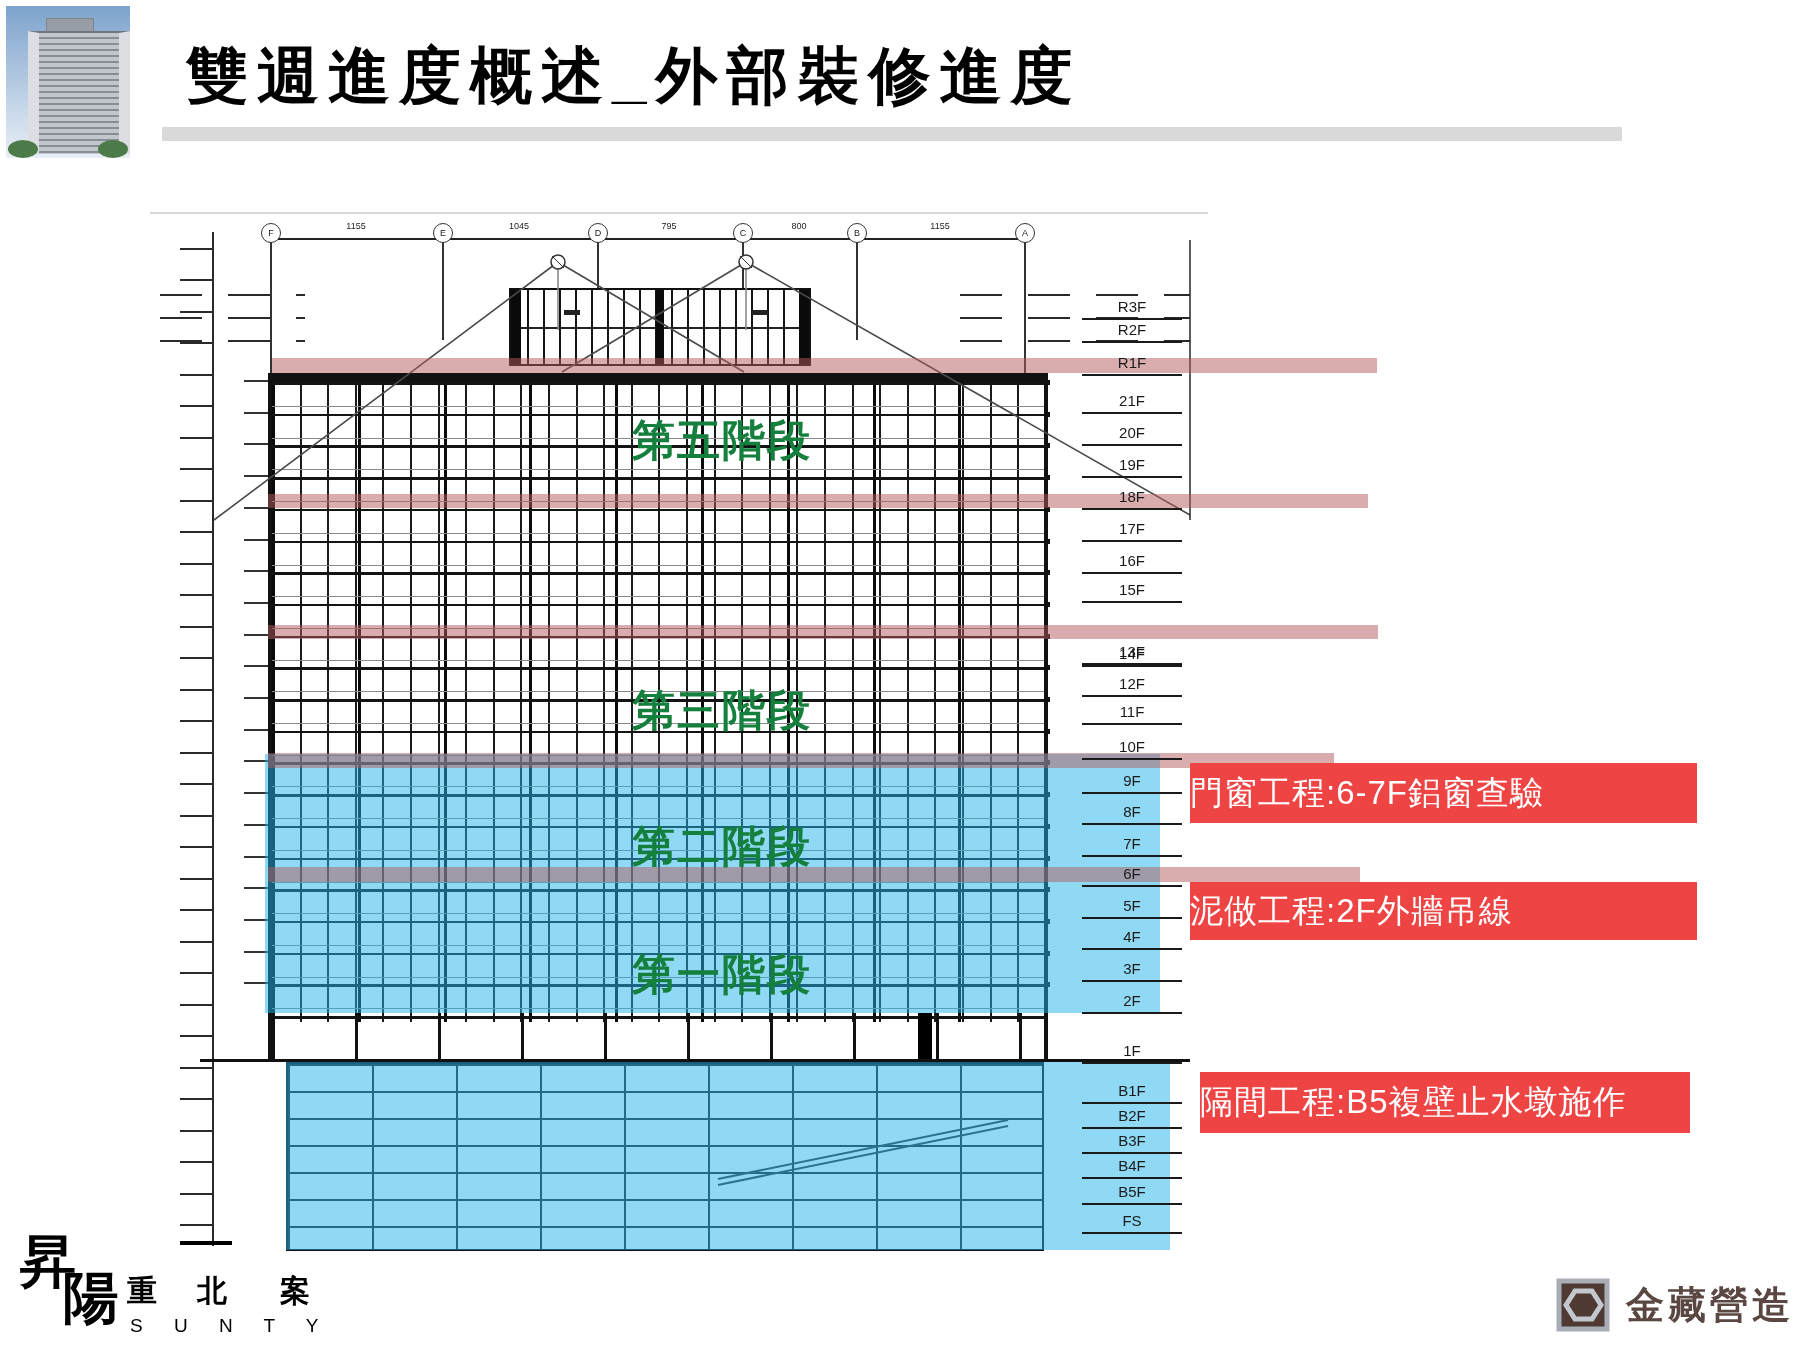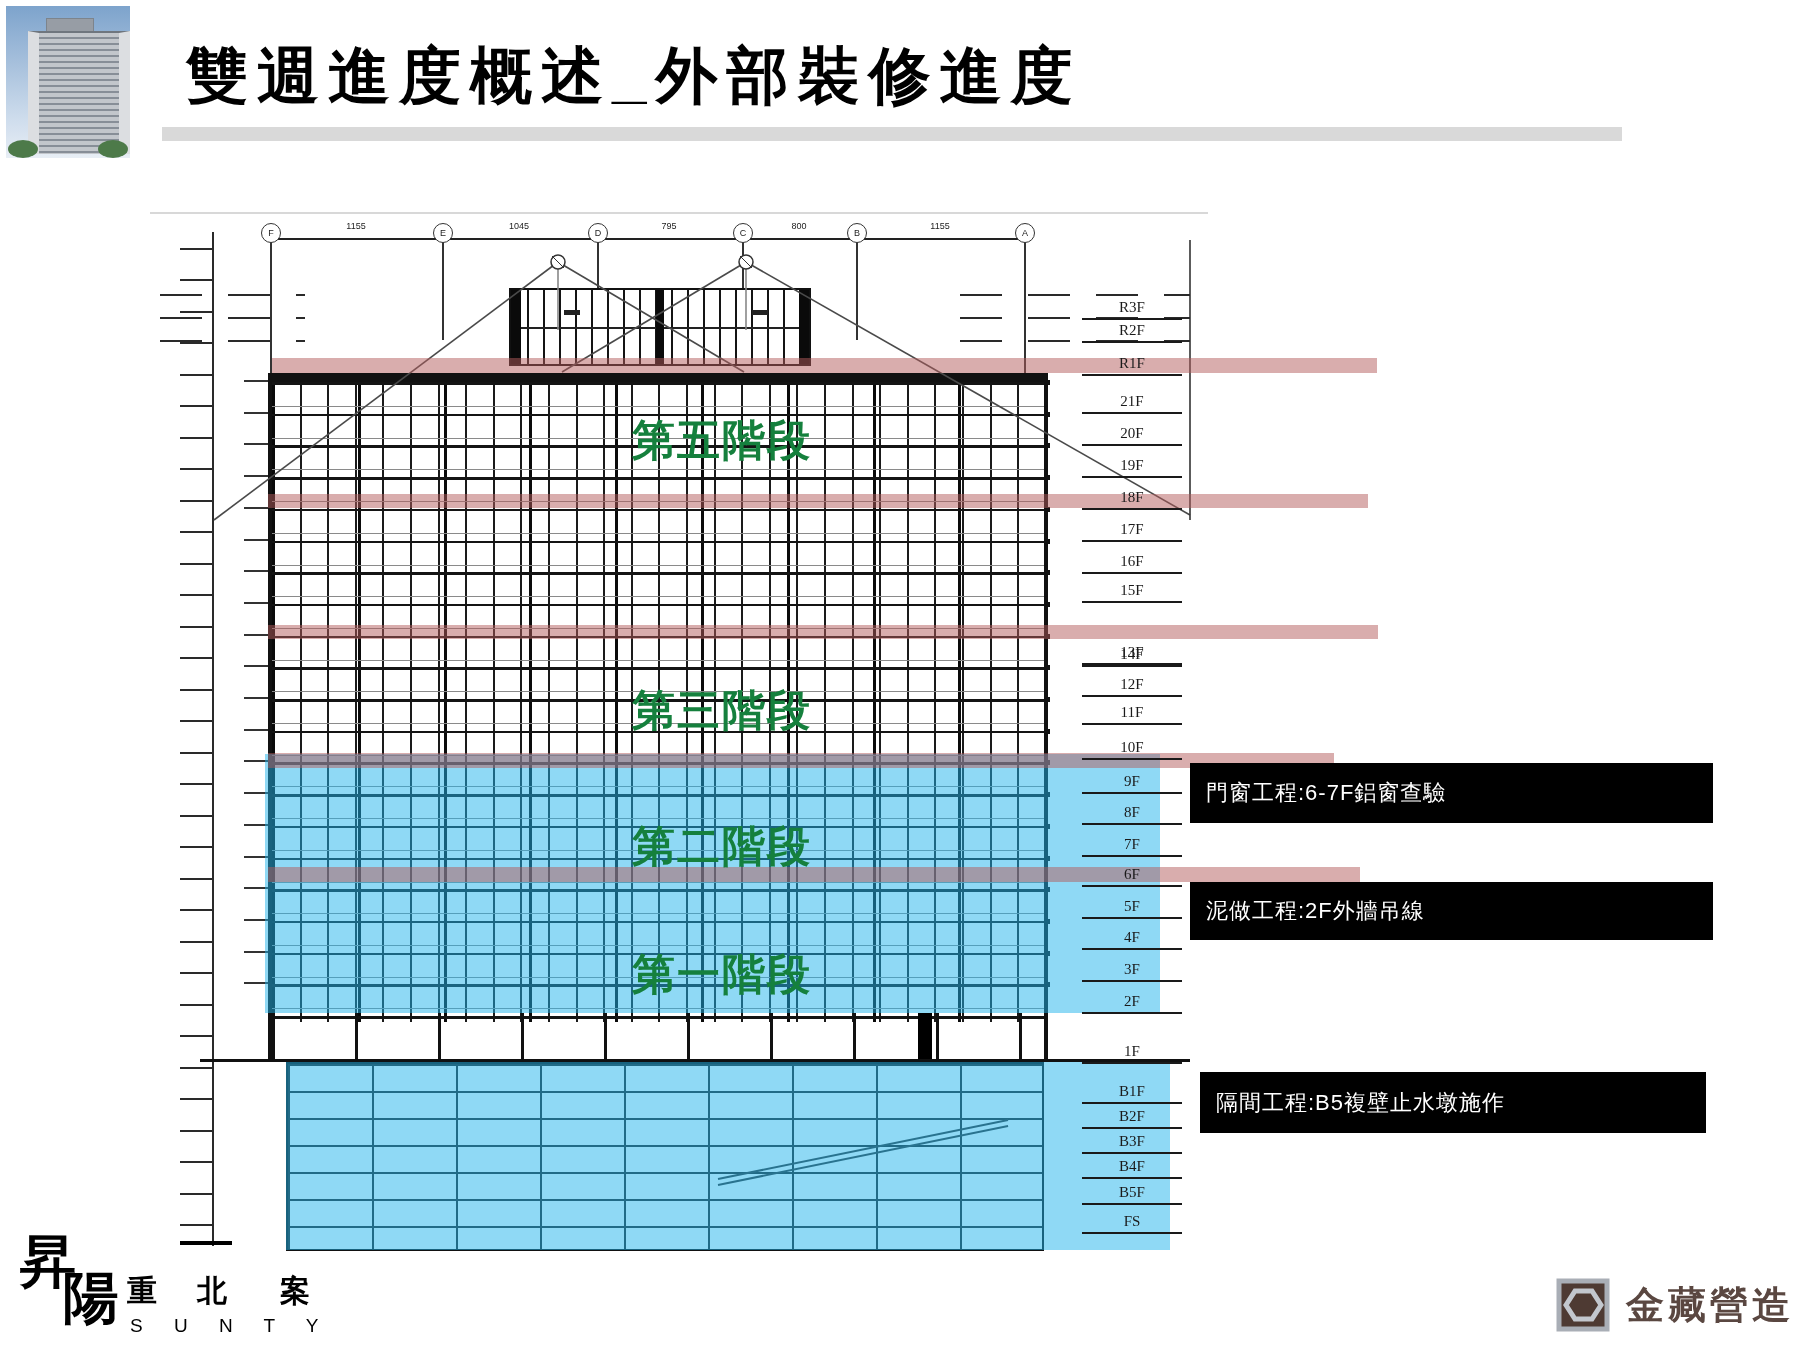--- a/index.html
+++ b/index.html
@@ -68,28 +68,28 @@
         repeating-linear-gradient(to right,#222 0 2px,transparent 2px 84px);}
   .ramp{position:absolute;left:718px;top:1178px;width:296px;height:2px;background:#333;
         transform:rotate(-11.5deg);transform-origin:left center;z-index:1;}
 
   
   .blue{position:absolute;background:#1fb4ec;opacity:.5;z-index:4;}
   .pink{position:absolute;background:#b35b5b;opacity:.5;z-index:5;}
 
   
   .floor-label{position:absolute;left:1082px;width:100px;height:20px;z-index:6;
-      font-family:Liberation Serif, serif;font-size:15px;color:#1a1a1a;text-align:center;
+      font-family:Liberation Sans, sans-serif;font-size:15px;color:#1a1a1a;text-align:center;
       border-bottom:2px solid #1a1a1a;line-height:18px;}
   .stage-label{position:absolute;left:602px;width:240px;z-index:6;text-align:center;
       font-size:43px;font-weight:800;color:#15803d;letter-spacing:2px;white-space:nowrap;}
 
   
-  .callout{position:absolute;background:#000000;color:#fff;z-index:7;display:flex;align-items:center;
-           padding-left:16px;font-size:22px;letter-spacing:1px;white-space:nowrap;}
+  .callout{position:absolute;background:#ef4444;color:#fff;z-index:7;display:flex;align-items:center;
+           font-size:33px;letter-spacing:1px;white-space:nowrap;}
 
   
   .footer-date{position:absolute;left:740px;top:1286px;width:440px;text-align:center;z-index:8;
       color:#111;white-space:nowrap;}
   .footer-date .range{font-size:35px;font-weight:700;}
   .footer-date .pageno{font-size:55px;font-weight:700;}
   .sunty{position:absolute;left:12px;top:1233px;width:340px;height:115px;color:#000;z-index:3;}
   .sunty span{position:absolute;font-family:"Liberation Serif",serif;}
   .sunty .big{font-size:56px;font-weight:700;}
   .sunty .mid{font-size:30px;font-weight:600;}

